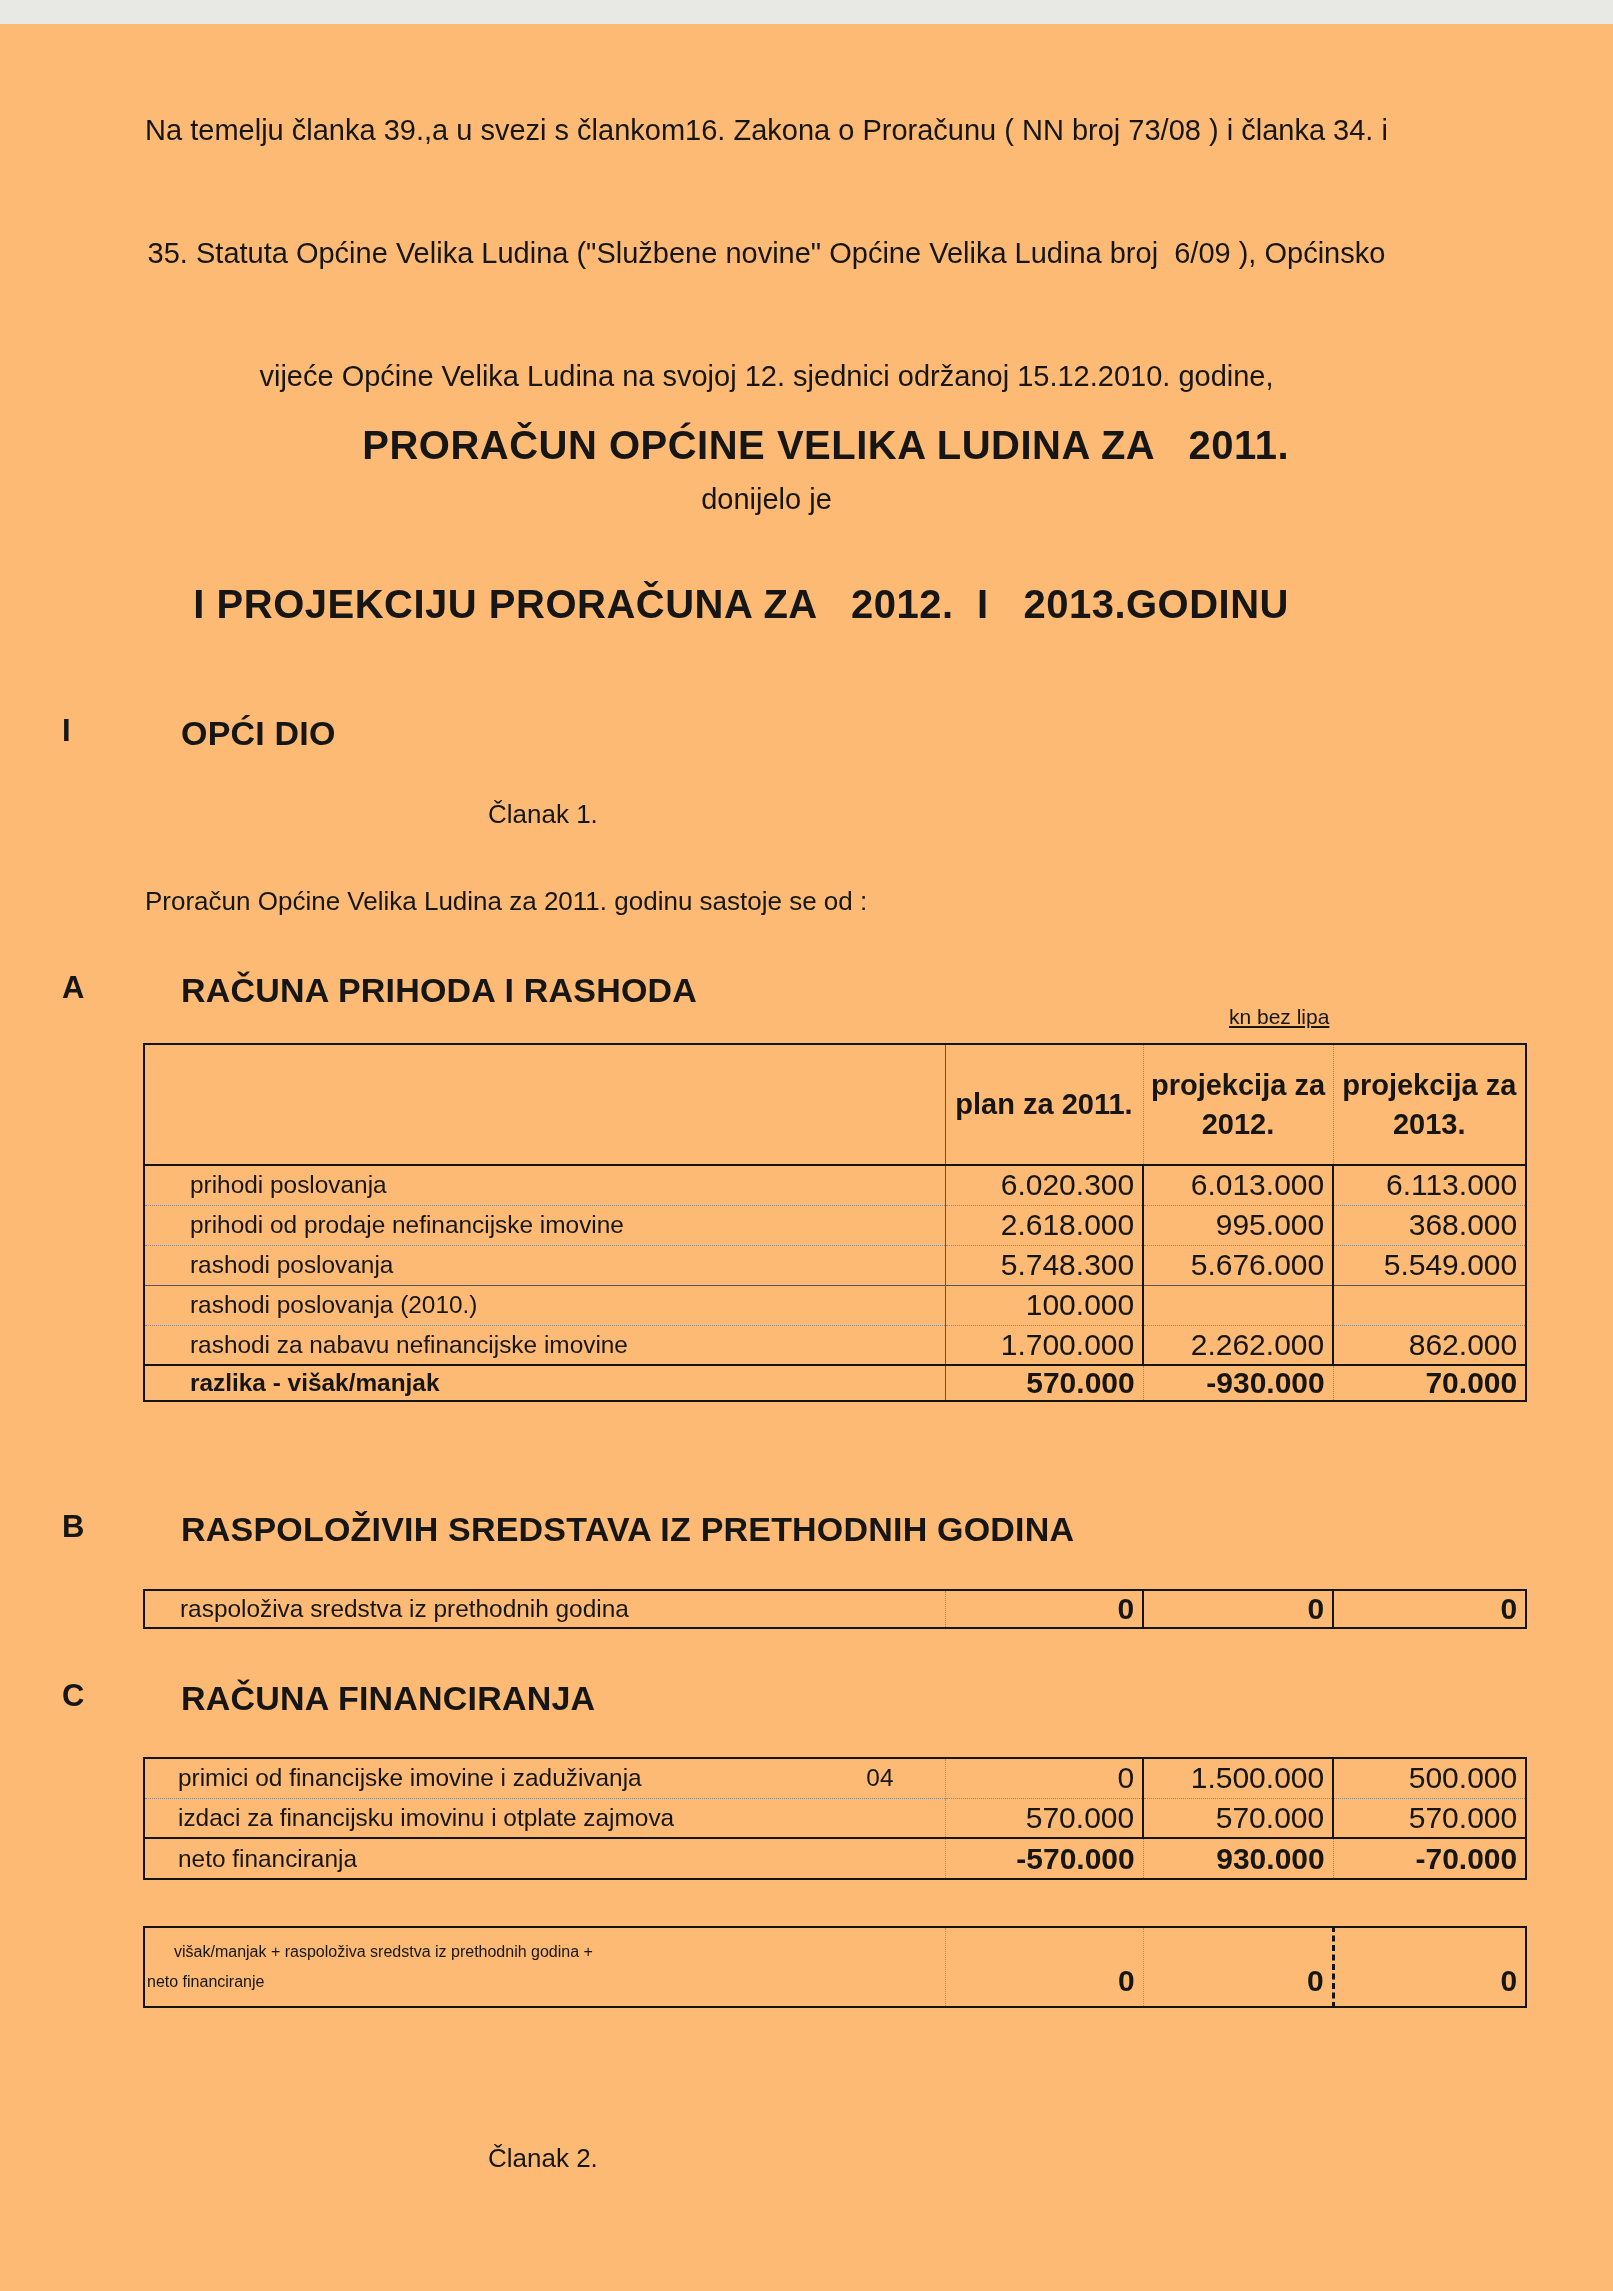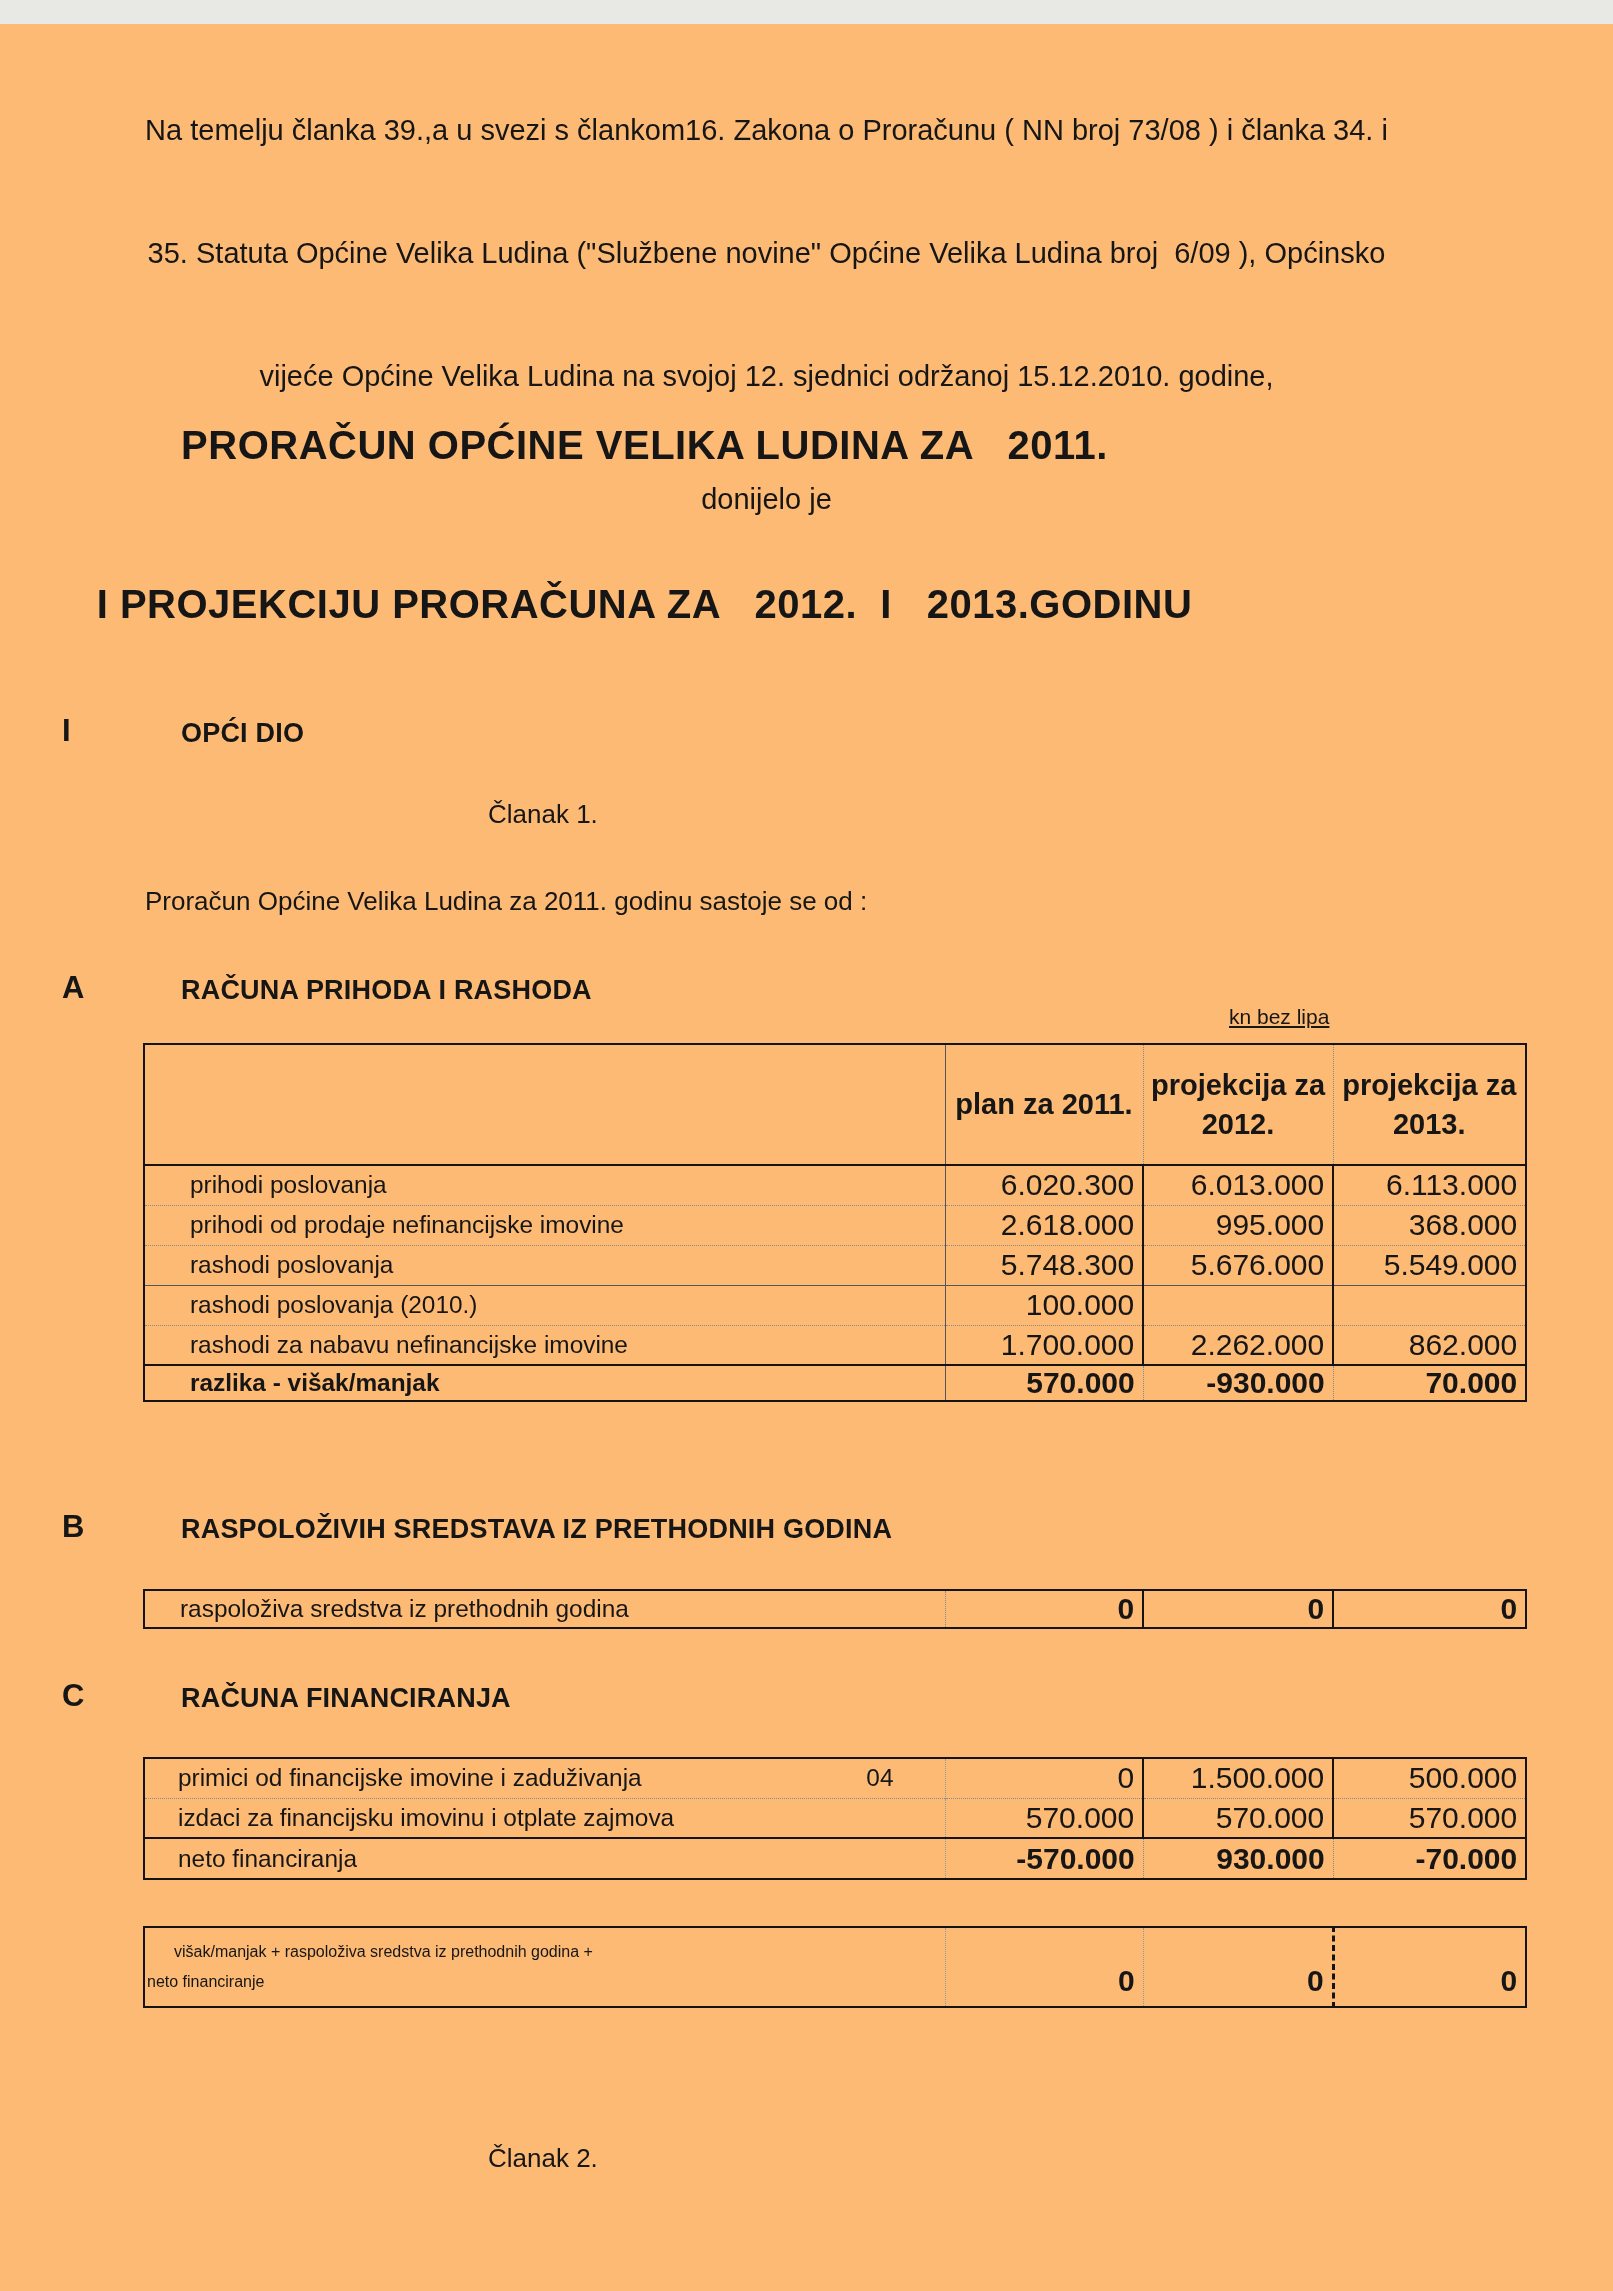--- a/index.html
+++ b/index.html
@@ -19,33 +19,33 @@
 
   
   .preamble {
     top:3.9px; left:0; width:1533px;
     text-align:center;
     font-size:29px; line-height:41px;
     white-space:pre-wrap;
   }
   .doc-title {
     top:289px; left:0; width:1289px;
-    text-align:center;
+    text-align:right;
     font-weight:bold;
     font-size:40px; line-height:53px;
     white-space:pre-wrap;
     letter-spacing:0.5px;
   }
   .sec-index {
     left:62px;
     font-weight:bold; font-size:31px; line-height:33px;
   }
   .sec-heading {
     left:181px;
-    font-weight:bold; font-size:27px; line-height:31px;
+    font-weight:bold; font-size:34px; line-height:31px;
     letter-spacing:0.2px;
   }
   .clanak { left:488px; font-size:26px; }
   .intro  { left:145px; top:862px; font-size:26px; }
   .unit-note {
     left:1229px; top:981px; width:296px;
     font-size:21px;text-decoration:underline;
   }
   .closing {
     left:175px; top:2206px;

